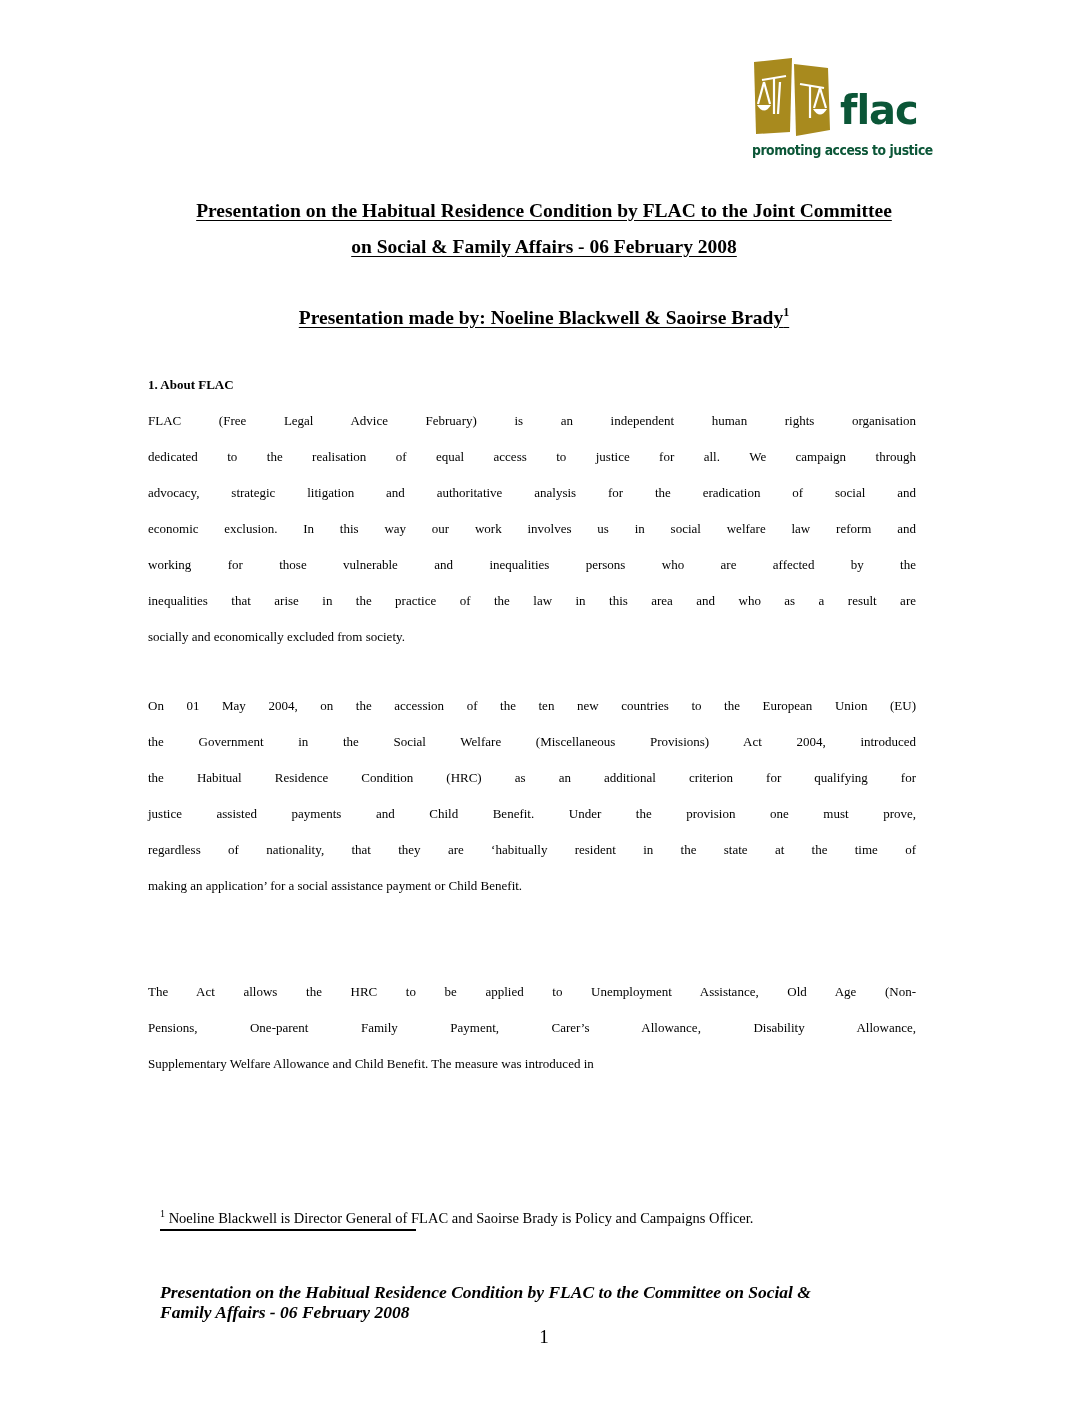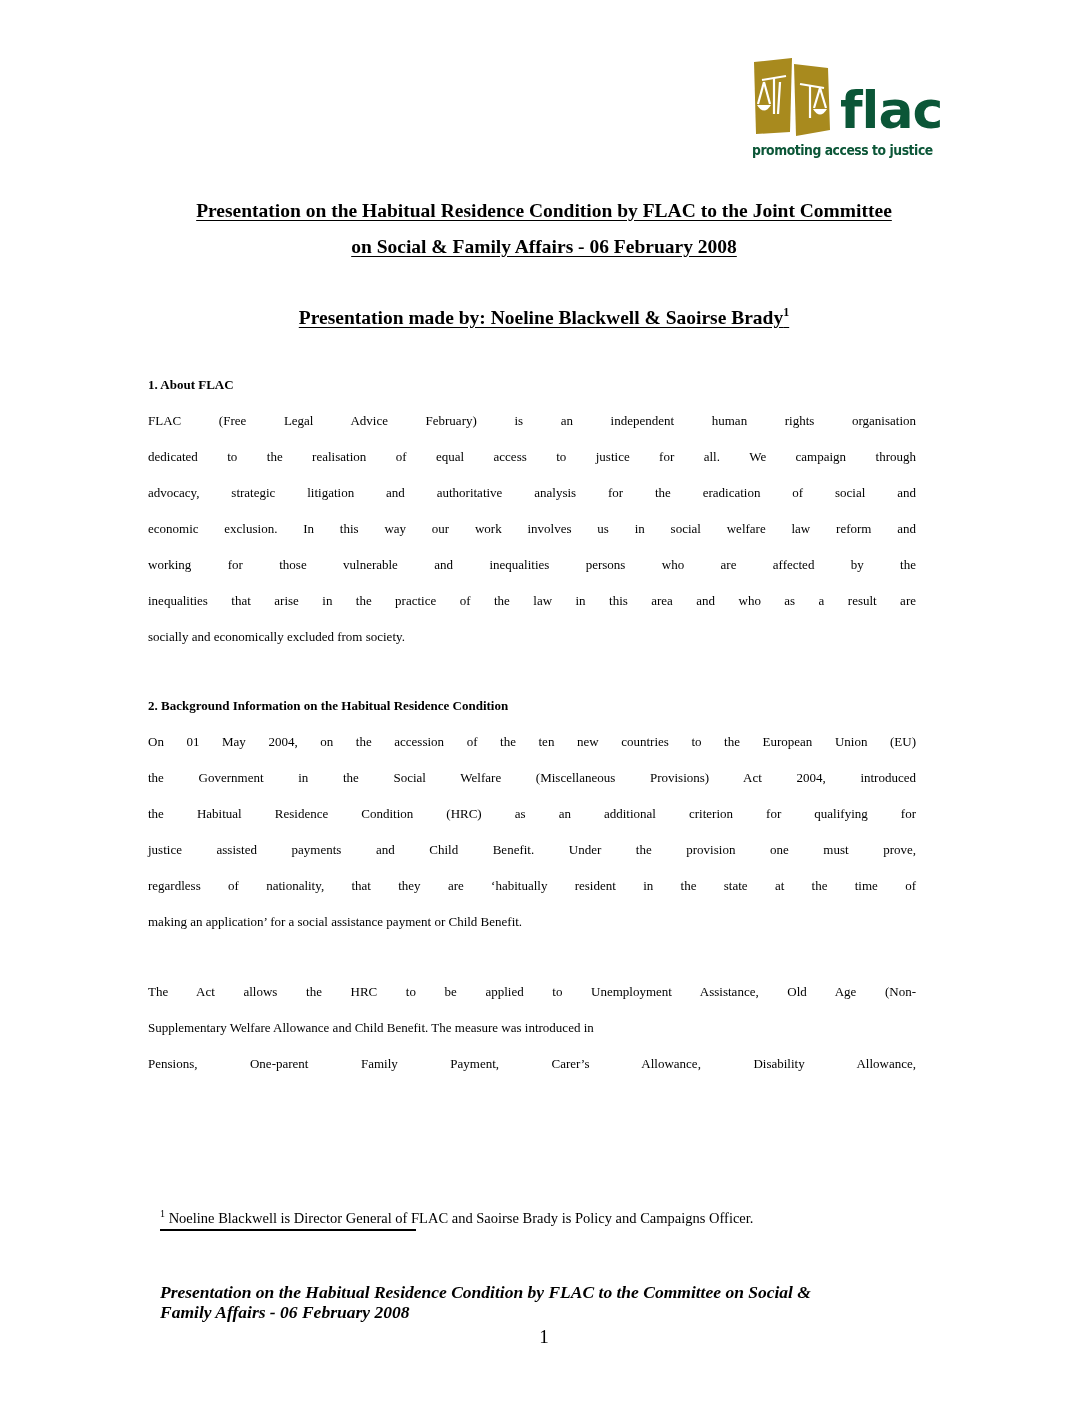--- a/index.html
+++ b/index.html
@@ -4,21 +4,21 @@
 <style>
   html, body { margin: 0; padding: 0; background: #ffffff; }
   body { width: 1088px; height: 1408px; position: relative; overflow: hidden;
          font-family: "Liberation Serif", serif; color: #000; }
   .page { position: absolute; left: 0; top: 0; width: 1088px; height: 1408px; background: #fff; }
 
   
   .logo { position: absolute; left: 752px; top: 58px; width: 190px; height: 110px; }
   .logo-mark { position: absolute; left: 0; top: 0; width: 80px; height: 78px; }
   .logo-word { position: absolute; left: 88px; top: 28px; font-family: "DejaVu Sans", sans-serif;
-               font-weight: bold; font-size: 52px; color: #0b5637; letter-spacing: -1px; line-height: 48px; }
+               font-weight: bold; font-size: 40px; color: #0b5637; letter-spacing: -1px; line-height: 48px; }
   .logo-tag { position: absolute; left: 0; top: 84px; font-family: "DejaVu Sans", sans-serif;
               font-weight: bold; font-size: 13.5px; color: #0b5637; letter-spacing: -0.5px; white-space: nowrap;
               transform: scaleX(0.92); transform-origin: left; }
 
   
   .title { position: absolute; left: 160px; width: 768px; text-align: center; font-weight: bold;
            font-size: 19.5px; text-decoration: underline; text-underline-offset: 3px; white-space: nowrap; }
   .title sup { font-size: 12px; }
 
   
@@ -70,33 +70,32 @@
     <span class="line j">FLAC (Free Legal Advice February) is an independent human rights organisation</span>
     <span class="line j">dedicated to the realisation of equal access to justice for all. We campaign through</span>
     <span class="line j">advocacy, strategic litigation and authoritative analysis for the eradication of social and</span>
     <span class="line j">economic exclusion. In this way our work involves us in social welfare law reform and</span>
     <span class="line j">working for those vulnerable and inequalities persons who are affected by the</span>
     <span class="line j">inequalities that arise in the practice of the law in this area and who as a result are</span>
     <span class="line">socially and economically excluded from society.</span>
   </div>
 
   <div class="text" style="top:688px;">
-    <span class="line heading">2. Background Information on the Habitual Residence Condition</span>
     <span class="line j">On 01 May 2004, on the accession of the ten new countries to the European Union (EU)</span>
     <span class="line j">the Government in the Social Welfare (Miscellaneous Provisions) Act 2004, introduced</span>
     <span class="line j">the Habitual Residence Condition (HRC) as an additional criterion for qualifying for</span>
     <span class="line j">justice assisted payments and Child Benefit. Under the provision one must prove,</span>
     <span class="line j">regardless of nationality, that they are ‘habitually resident in the state at the time of</span>
     <span class="line">making an application’ for a social assistance payment or Child Benefit.</span>
   </div>
 
   <div class="text" style="top:974px;">
     <span class="line j">The Act allows the HRC to be applied to Unemployment Assistance, Old Age (Non-</span>
+    <span class="line j">Pensions, One-parent Family Payment, Carer’s Allowance, Disability Allowance,</span>
     <span class="line">Supplementary Welfare Allowance and Child Benefit. The measure was introduced in</span>
-    <span class="line j">Pensions, One-parent Family Payment, Carer’s Allowance, Disability Allowance,</span>
   </div>
 
   <div class="rule"></div>
   <div class="footnote"><sup>1</sup><span> Noeline Blackwell is Director General of FLAC and Saoirse Brady is Policy and Campaigns Officer.</span></div>
 
   <div class="footer">
     <div>Presentation on the Habitual Residence Condition by FLAC to the Committee on Social &amp;</div>
     <div>Family Affairs - 06 February 2008</div>
   </div>
   <div class="pagenum">1</div>

